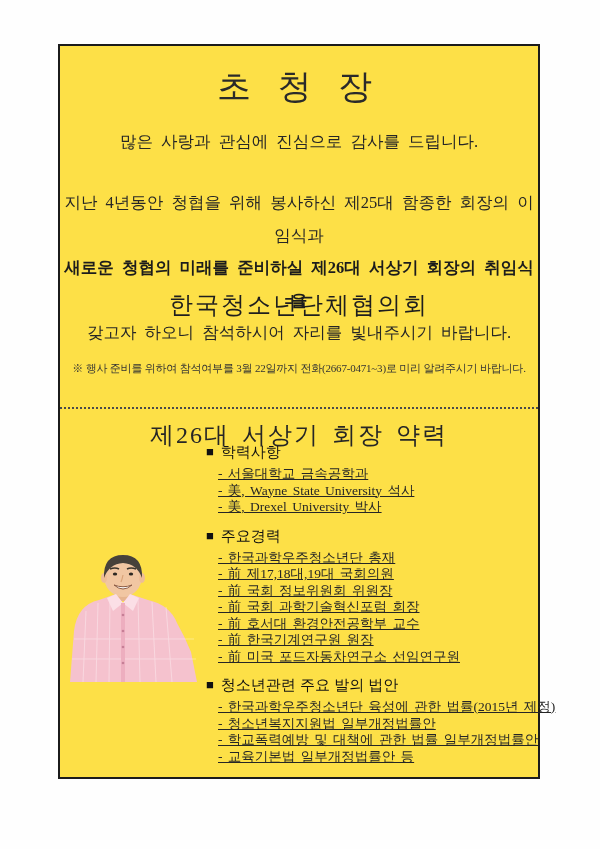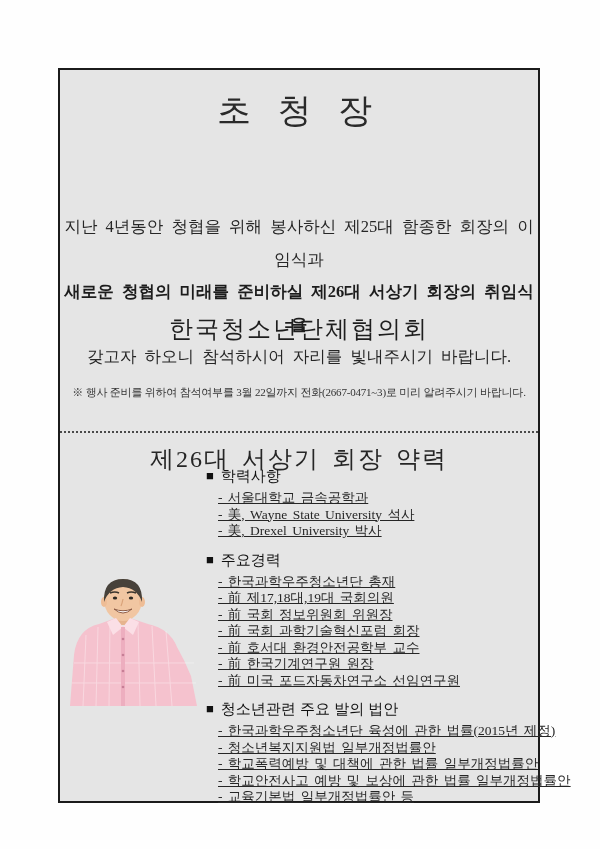--- a/index.html
+++ b/index.html
@@ -2,22 +2,22 @@
 <html><head>
 <meta charset="utf-8">
 <style>
   * { margin:0; padding:0; box-sizing:border-box; }
   html,body { background:#ffffff; }
   .page {
     position:relative; width:600px; height:849px; background:#fefefe;
     font-family:"Liberation Serif", serif; color:#222222; overflow:hidden;
   }
   .card {
-    position:absolute; left:58px; top:68px; width:482px; height:735px;
-    border:2px solid #1b1b1b; background:#e5e5e5;
+    position:absolute; left:58px; top:44px; width:482px; height:735px;
+    border:2px solid #1b1b1b; background:#fde047;
   }
   .abs { position:absolute; left:0; right:0; }
   .center { text-align:center; }
 
   .inv-title {
     top:18px; font-size:34px; letter-spacing:9px; color:#2a2a2a;
     font-weight:normal;
   }
   .greeting {
     top:80px; font-size:16.5px; line-height:32px; word-spacing:4px; color:#262626;
@@ -57,20 +57,21 @@
 </style>
 </head>
 <body>
 
 <div class="page">
   <div class="card">
 
     <div class="abs center inv-title">초 청 장</div>
 
     <div class="abs center greeting">
+      <div>많은 사랑과 관심에 진심으로 감사를 드립니다.</div>
     </div>
 
     <div class="abs center body-para">
       <div>지난 4년동안 청협을 위해 봉사하신 제25대 함종한 회장의 이임식과</div>
       <div class="bold">새로운 청협의 미래를 준비하실 제26대 서상기 회장의 취임식을</div>
       <div>갖고자 하오니 참석하시어 자리를 빛내주시기 바랍니다.</div>
     </div>
 
     <div class="abs center org">한국청소년단체협의회</div>
 
@@ -150,19 +151,18 @@
         <div class="item">- 前 미국 포드자동차연구소 선임연구원</div>
       </div>
 
       <div class="section">
         <div class="sec-h">
           <span class="blt">■</span><span>청소년관련 주요 발의 법안</span>
         </div>
         <div class="item">- 한국과학우주청소년단 육성에 관한 법률(2015년 제정)</div>
         <div class="item">- 청소년복지지원법 일부개정법률안</div>
         <div class="item">- 학교폭력예방 및 대책에 관한 법률 일부개정법률안</div>
-        <div class="item">- 학교안전사고 예방 및 보상에 관한 법률 일부개정법률안</div>
         <div class="item">- 교육기본법 일부개정법률안 등</div>
       </div>
 
     </div>
   </div>
 </div>
 
 </body></html>

